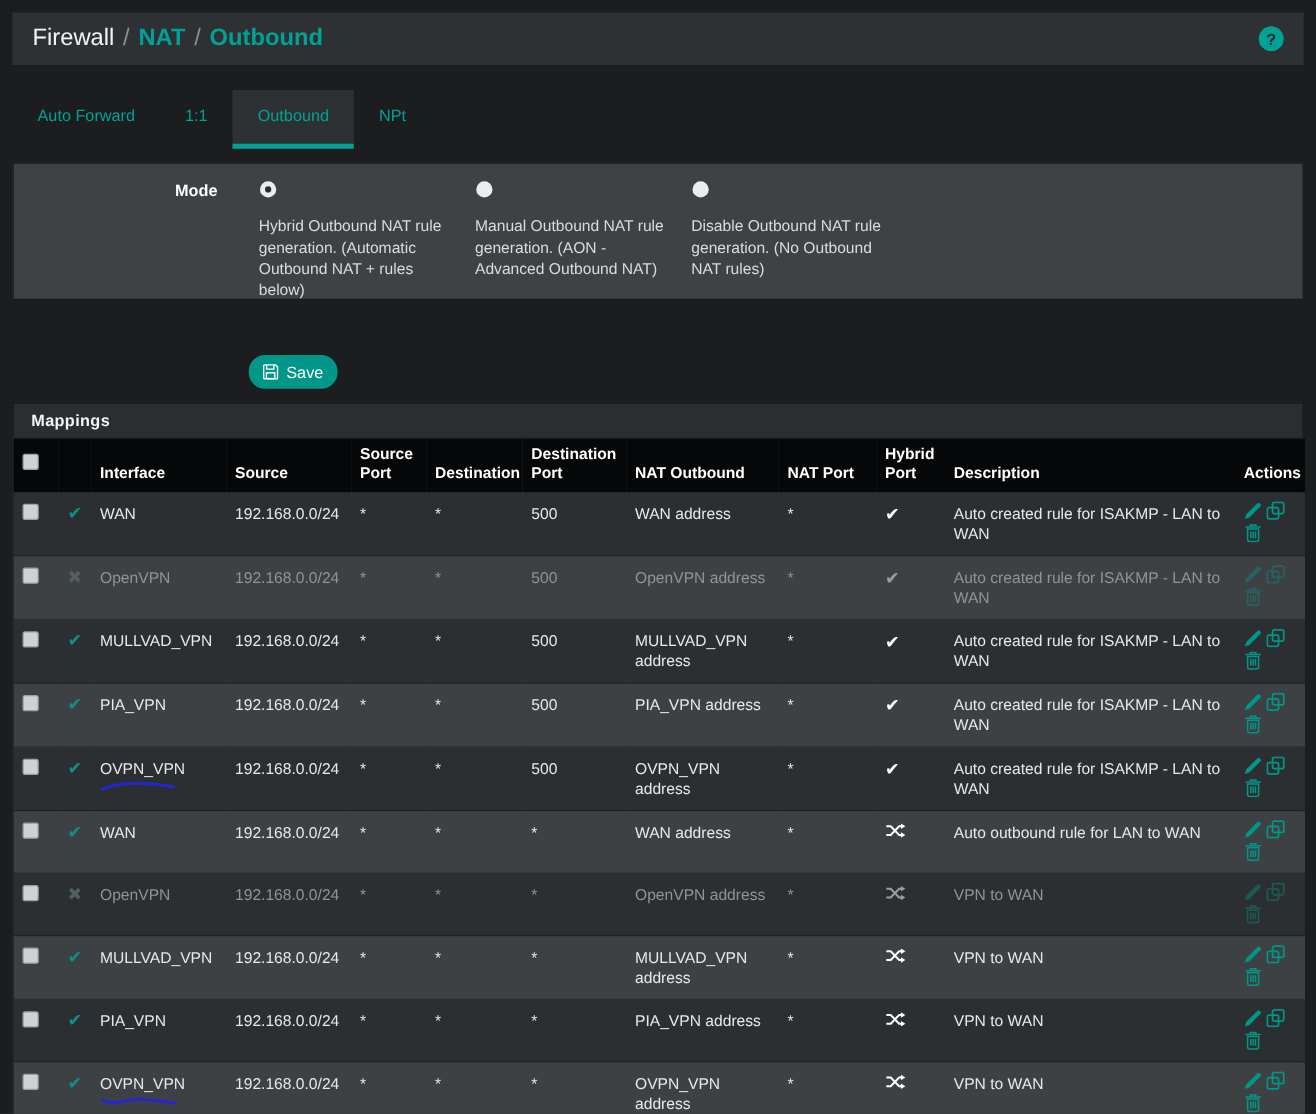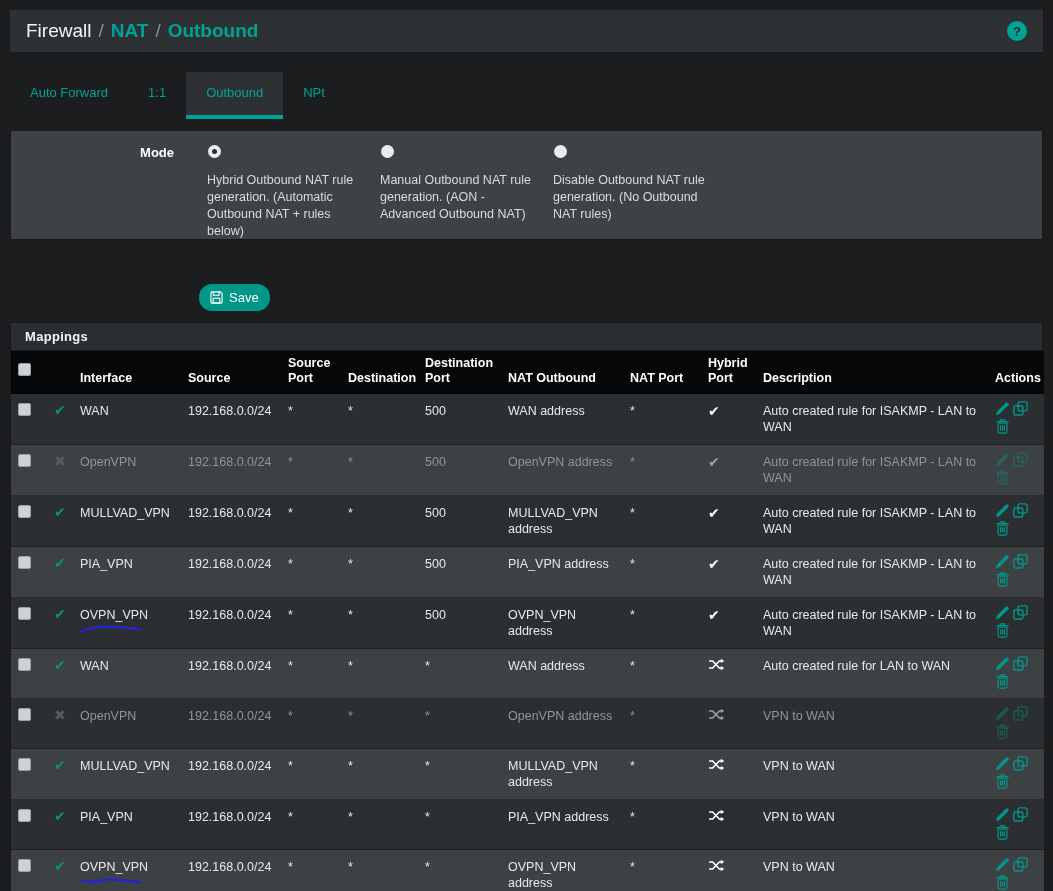--- a/index.html
+++ b/index.html
@@ -392,21 +392,21 @@
             <td>WAN address</td>
             <td>*</td>
             <td><span class="shuffle"><svg width="17" height="13" viewBox="0 0 18 14">
                   <g fill="none" stroke="currentColor" stroke-width="1.7">
                     <path d="M1 3.2 H4.8 L12 10.8 H14"></path>
                     <path d="M1 10.8 H4.8 L12 3.2 H14"></path>
                   </g>
                   <path d="M13.6 8.5 L17.4 10.8 L13.6 13.1 Z" fill="currentColor"></path>
                   <path d="M13.6 0.9 L17.4 3.2 L13.6 5.5 Z" fill="currentColor"></path>
                 </svg></span></td>
-            <td>Auto created rule for LAN to WAN</td>
+            <td>Auto outbound rule for LAN to WAN</td>
             <td class="actions-cell">
               <div class="act-grid">
                 <span class="act">
                   <svg viewBox="0 0 14 14">
                     <path d="M0.8 13.2 L1.9 9.8 L10.3 1.4 Q11 0.7 11.7 1.4 L12.6 2.3 Q13.3 3 12.6 3.7 L4.2 12.1 Z" fill="currentColor"></path>
                   </svg>
                 </span>
                 <span class="act">
                   <svg viewBox="0 0 14 14" fill="none" stroke="currentColor" stroke-width="1.3">
                     <rect x="4.7" y="0.8" width="8.4" height="8.4" rx="1.4"></rect>

